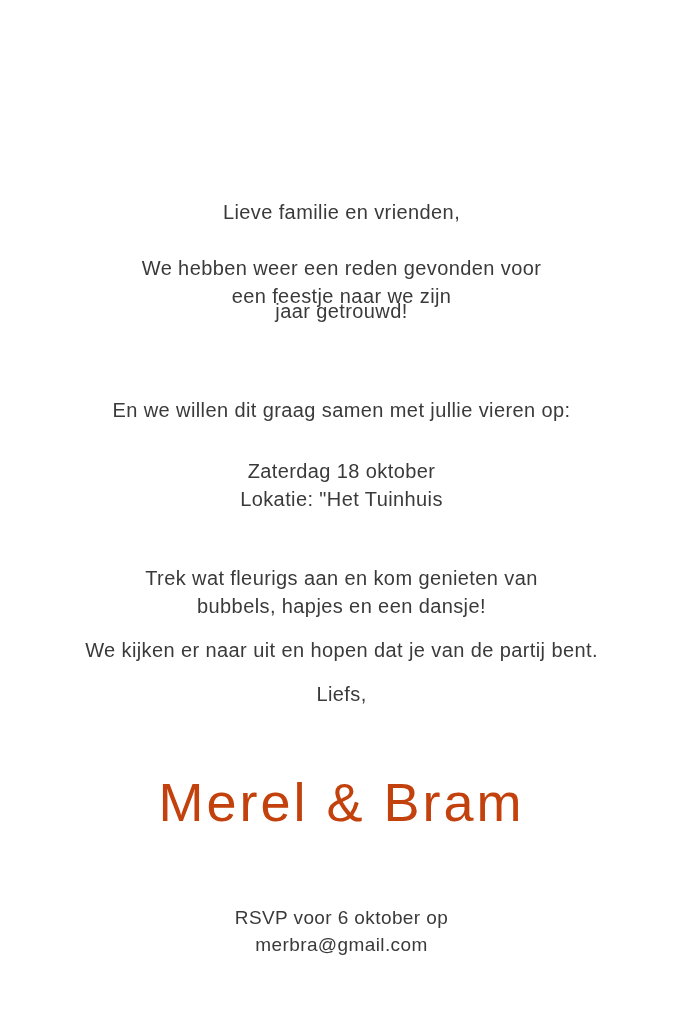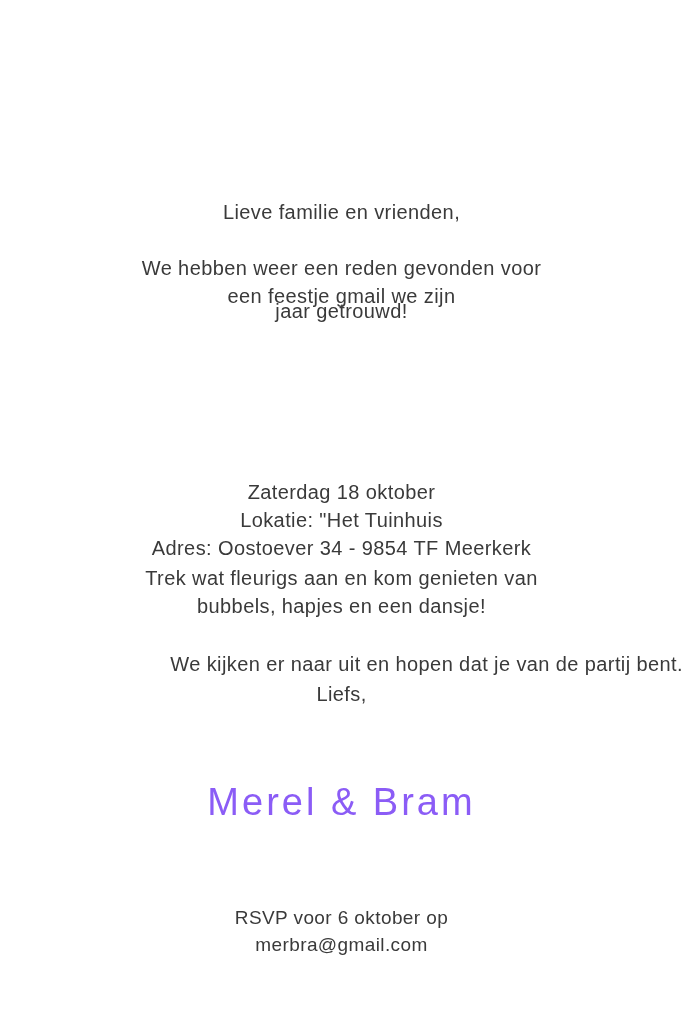--- a/index.html
+++ b/index.html
@@ -45,58 +45,58 @@
     line-height: 76px;
     color: #b98a66;
   }
   .years-suffix {
     font-size: 20px;
     font-weight: 300;
     letter-spacing: 0.4px;
     color: #3a3a3a;
   }
   .invite-line  { top: 396px; }
-  .details      { top: 478px; }
+  .details      { top: 457px; }
   .dress        { top: 564px; }
-  .hope         { top: 650px; text-align: right; }
+  .hope         { top: 636px; }
   .signoff      { top: 680px; }
   .names {
     position: absolute;
     top: 772px;
     left: 0;
     width: 683px;
-    font-size: 38px;
+    font-size: 54px;
     font-weight: 400;
     letter-spacing: 3px;
     line-height: 60px;
-    color: #8b5cf6;
+    color: #c2410c;
   }
   .rsvp         { top: 904px; font-size: 19px; line-height: 27px; }
 </style>
 </head>
 <body>
 
 <div class="card">
 
   <div class="para salutation">Lieve familie en vrienden,</div>
 
   <div class="para intro">
     <div>We hebben weer een reden gevonden voor</div>
-    <div>een feestje gmail we zijn</div>
+    <div>een feestje naar we zijn</div>
   </div>
 
   <div class="years-row">
     <span class="years-suffix">jaar getrouwd!</span>
   </div>
 
+  <div class="para invite-line">En we willen dit graag samen met jullie vieren op:</div>
 
   <div class="para details">
     <div>Zaterdag 18 oktober</div>
     <div>Lokatie: "Het Tuinhuis</div>
-    <div>Adres: Oostoever 34 - 9854 TF Meerkerk</div>
   </div>
 
   <div class="para dress">
     <div>Trek wat fleurigs aan en kom genieten van</div>
     <div>bubbels, hapjes en een dansje!</div>
   </div>
 
   <div class="para hope">We kijken er naar uit en hopen dat je van de partij bent.</div>
 
   <div class="para signoff">Liefs,</div>

